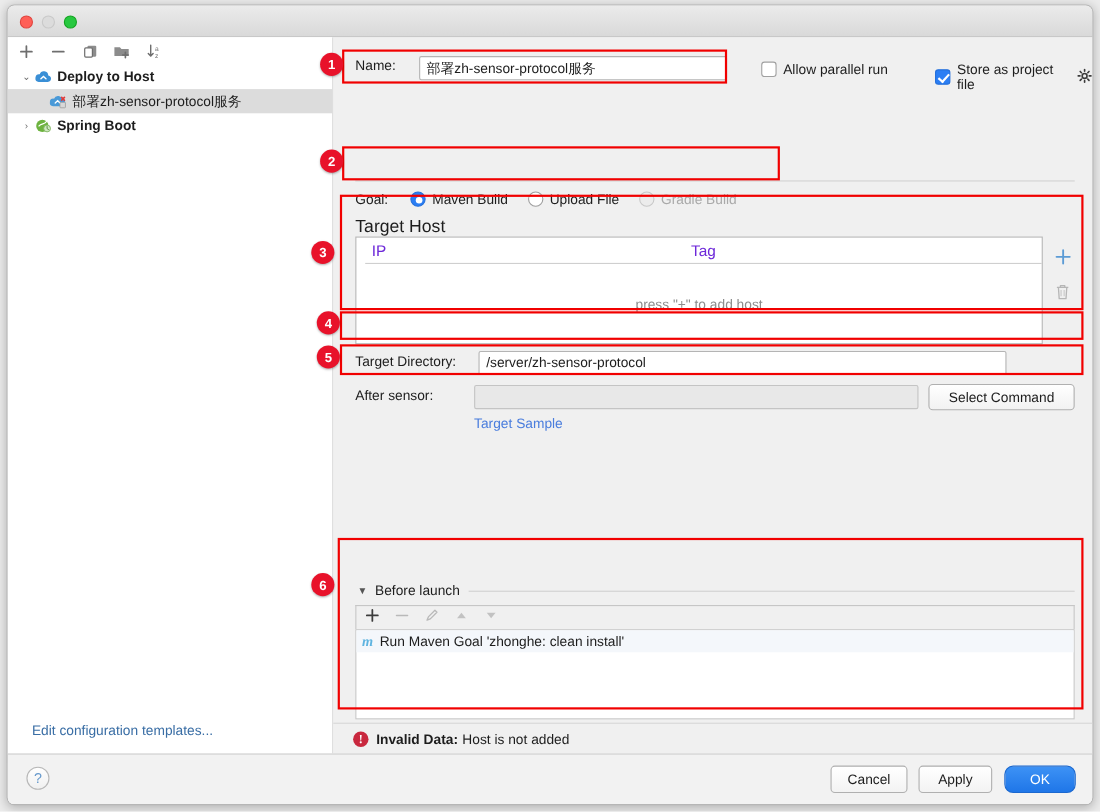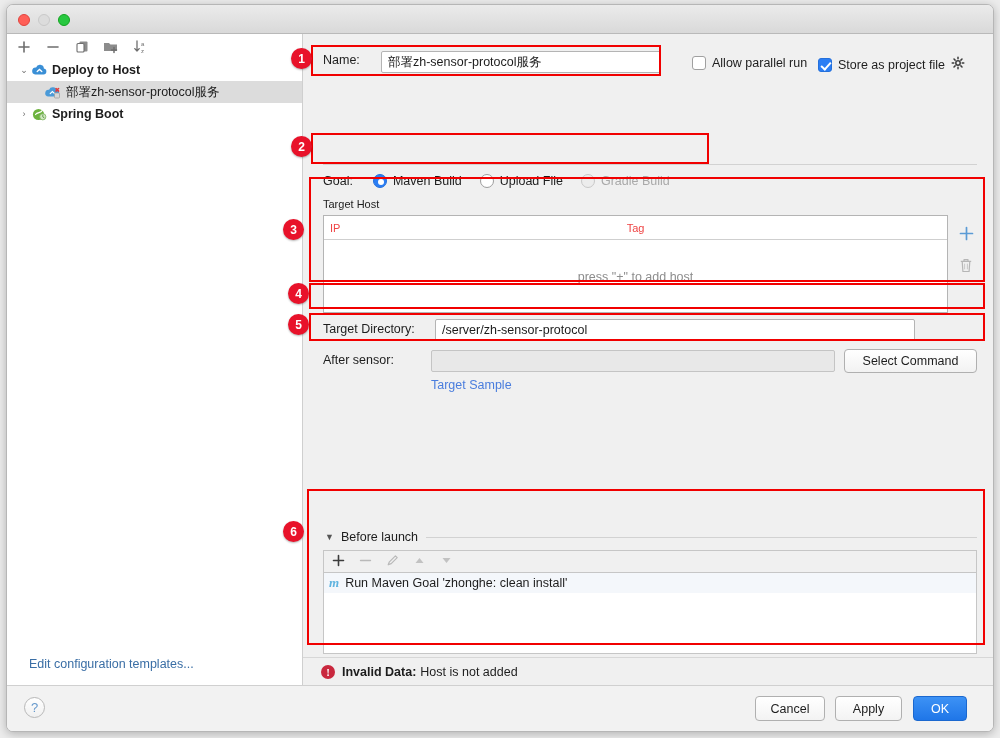--- a/index.html
+++ b/index.html
@@ -200,23 +200,24 @@
   
   .table-wrap {
     position: absolute;
     background: #ffffff;
     border: 1px solid #b4b4b4;
   }
   .table-head {
     height: 24px;
     border-bottom: 1px solid #cfcfcf;
     display: flex; align-items: center;
-    font-size: 11px;
-    color: #ef4444;
+    font-size: 14px;
+    color: #6d28d9;
     position: relative;
+    margin-left: 8px;
   }
   .th-ip { position: absolute; left: 6px; }
   .th-tag { position: absolute; left: 0; right: 0; text-align: center; }
   .table-empty {
     position: absolute;
     left: 0; right: 0; top: 54px;
     text-align: center;
     font-size: 12.5px;
     color: #8d8d8d;
   }
@@ -458,21 +459,21 @@
         </div>
         <div class="textfield" style="position:absolute; left:78px; top:17px; width:280px;">
           <span>部署zh-sensor-protocol服务</span>
         </div>
 
         <div class="row" style="left:389px; top:22px;">
           <span class="checkbox"></span>
           <span class="cb-label">Allow parallel run</span>
         </div>
 
-        <div class="row" style="left:515px; top:22px;align-items:center;">
+        <div class="row" style="left:547px; top:22px;align-items:center;">
           <span class="checkbox checked"></span>
           <span class="cb-label">Store as project file</span>
           <span style="margin-left:6px; color:#4a4a4a; font-size:13px;">
             <svg width="14" height="14" viewBox="0 0 14 14">
               <circle cx="7" cy="7" r="2.2" fill="none" stroke="#3c3c3c" stroke-width="1.5"></circle>
               <g stroke="#3c3c3c" stroke-width="1.5" stroke-linecap="round">
                 <path d="M7 1.2v1.6M7 11.2v1.6M1.2 7h1.6M11.2 7h1.6M3 3l1.1 1.1M9.9 9.9L11 11M11 3L9.9 4.1M4.1 9.9L3 11"></path>
               </g>
             </svg>
           </span>
@@ -489,21 +490,21 @@
           <span style="display:inline-flex; align-items:center; margin-left:18px;">
             <span class="radio"></span>
             <span class="cb-label">Upload File</span>
           </span>
           <span style="display:inline-flex; align-items:center; margin-left:18px;">
             <span class="radio disabled"></span>
             <span class="cb-label" style="color:#a9a9a9;">Gradle Build</span>
           </span>
         </div>
 
-        <div style="position:absolute; left:20px; top:164px; font-size:11px; color:#1d1d1d;">Target Host</div>
+        <div style="position:absolute; left:20px; top:164px; font-size:16px; color:#1d1d1d;">Target Host</div>
 
         <div class="table-wrap" style="left:20px; top:181px; width:625px; height:98px;">
           <div class="table-head">
             <span class="th-ip">IP</span>
             <span class="th-tag">Tag</span>
           </div>
           <div class="table-empty">press "+" to add host</div>
         </div>
 
         <div class="side-btn" style="left:650px; top:186px;">
@@ -589,21 +590,21 @@
       <div class="error-bar">
         <span class="err-icon">!</span>
         <span style="font-weight:bold; color:#1d1d1d;">Invalid Data:</span>
         <span style="color:#1d1d1d; margin-left:4px;">Host is not added</span>
       </div>
 
       <div class="bottom-bar">
         <div class="help-btn">?</div>
         <div class="bb-btn secondary" style="left:748px; width:70px;">Cancel</div>
         <div class="bb-btn secondary" style="left:828px; width:67px;">Apply</div>
-        <div class="bb-btn primary" style="left:906px; width:54px;">OK</div>
+        <div class="bb-btn primary" style="left:906px; width:65px;border-radius:8px;">OK</div>
       </div>
 
     </div>
   </div>
 
   <div class="annot" style="left:311px; top:45px; width:350px; height:31px;"></div>
   <div class="badge" style="left:291px; top:48px;">1</div>
 
   <div class="annot" style="left:311px; top:133px; width:398px; height:31px;"></div>
   <div class="badge" style="left:291px; top:136px;">2</div>

